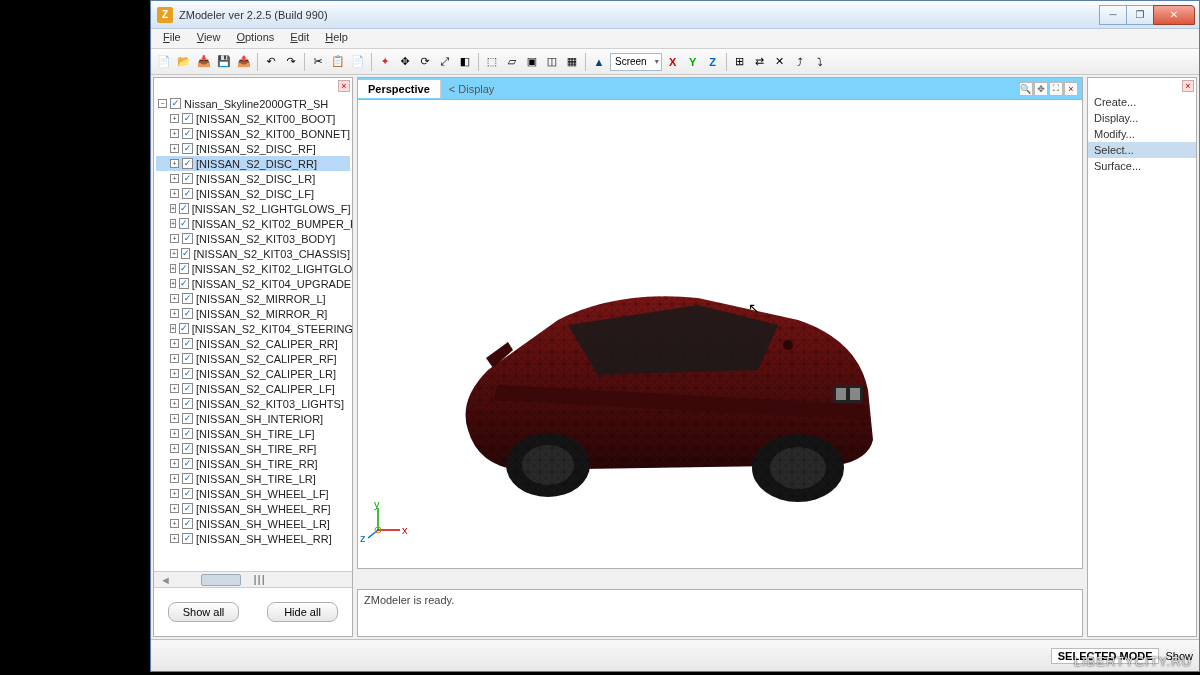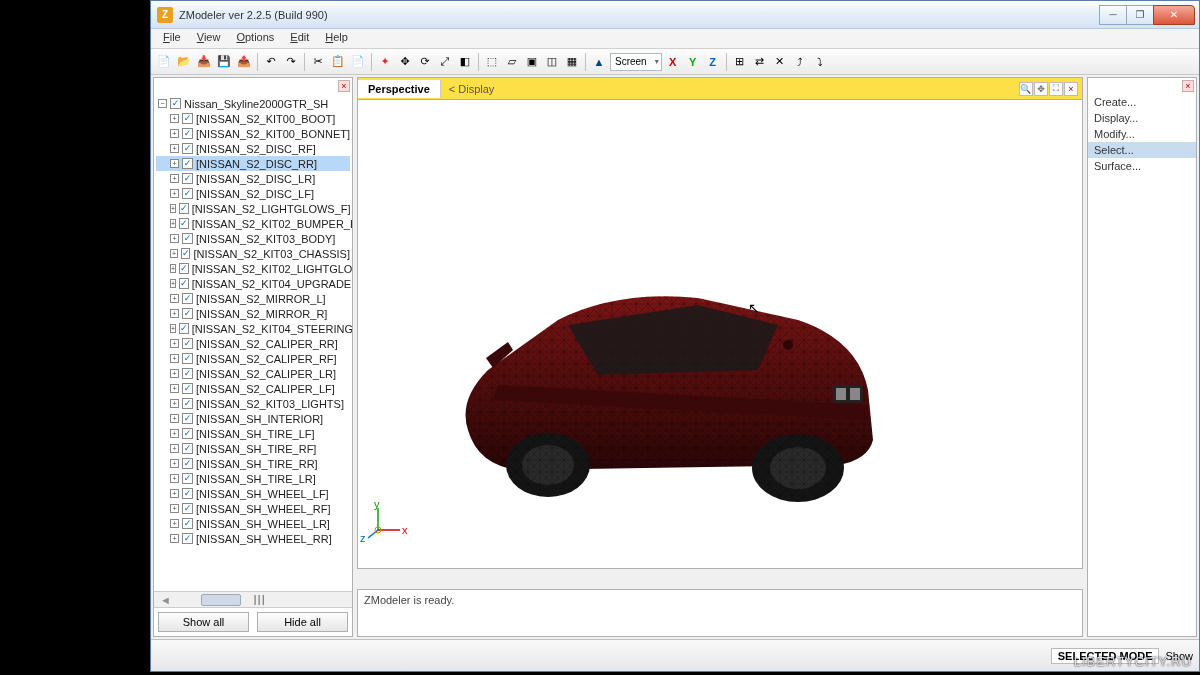--- a/index.html
+++ b/index.html
@@ -27,23 +27,23 @@
 .tree{flex:1;overflow:auto;padding:2px}
 .tree-row{display:flex;align-items:center;height:15px;padding-left:2px;white-space:nowrap}
 .tree-row.child{padding-left:14px}
 .tree-row.sel{background:#b8d8f8}
 .exp{width:9px;height:9px;border:1px solid #888;background:#fff;display:flex;align-items:center;justify-content:center;font-size:7px;line-height:1;color:#444;margin-right:3px}
 .chk{width:11px;height:11px;border:1px solid #888;background:#fff;margin-right:3px;display:flex;align-items:center;justify-content:center;color:#06c;font-size:9px;line-height:1}
 .tlabel{font-size:11px;color:#222}
 .sb-scroll{height:16px;background:#f0f0f0;border-top:1px solid #ccc;display:flex;align-items:center}
 .sb-scroll .thumb{width:40px;height:12px;background:#d0d8e4;border:1px solid #9ab;margin-left:30px;border-radius:2px}
 .sb-btns{display:flex;border-top:1px solid #ccc}
-.sb-btn{flex:1;height:20px;background:linear-gradient(#fdfdfd,#e6e6e6);border:1px solid #b0b0b0;margin:4px;display:flex;align-items:center;justify-content:center;font-size:11px;border-radius:0}
+.sb-btn{flex:1;height:20px;background:linear-gradient(#fdfdfd,#e6e6e6);border:1px solid #b0b0b0;margin:14px;display:flex;align-items:center;justify-content:center;font-size:11px;border-radius:8px}
 .center{flex:1;display:flex;flex-direction:column;margin:2px}
-.vp-tabs{height:22px;background:#fde047;display:flex;align-items:center;border:1px solid #b0b0b0;border-bottom:none}
+.vp-tabs{height:22px;background:#7dd3fc;display:flex;align-items:center;border:1px solid #b0b0b0;border-bottom:none}
 .vp-tab{padding:3px 10px;background:#fff;border-right:1px solid #ccc;font-weight:bold}
 .vp-disp{padding:3px 8px;color:#555}
 .vp-tabs .spacer{flex:1}
 .vp-tools{display:flex;gap:1px;padding-right:4px}
 .vp-tool{width:14px;height:14px;border:1px solid #bbb;background:#fafafa;font-size:9px;display:flex;align-items:center;justify-content:center;color:#666}
 .viewport{flex:1;background:#fff;border:1px solid #b0b0b0;position:relative;overflow:hidden}
 .car{position:absolute;left:80px;top:150px;width:460px;height:270px}
 .axis-gizmo{position:absolute;left:8px;bottom:24px;font-size:11px}
 .cursor{position:absolute;left:390px;top:200px;font-size:14px;color:#000}
 .logarea{height:48px;border:1px solid #b0b0b0;background:#fff;margin-top:20px;padding:4px 6px;font-size:11px;color:#444}

